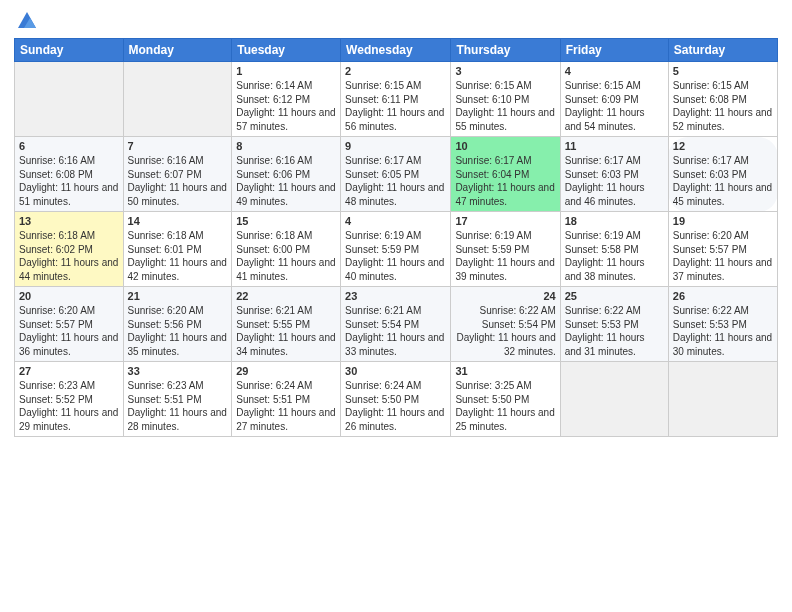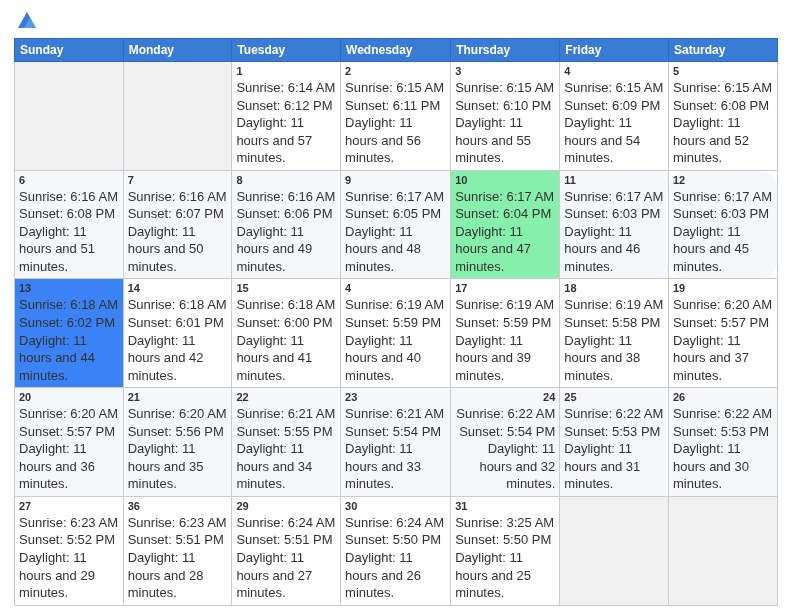--- a/index.html
+++ b/index.html
@@ -88,21 +88,21 @@
     .calendar tbody tr:nth-child(even) td {
       background: #fff;
     }
     .day-number {
       font-size: 11px;
       font-weight: bold;
       margin-bottom: 2px;
       display: block;
     }
     .cell-info {
-      font-size: 13px;
+      font-size: 10px;
       line-height: 1.35;
       color: #333;
     }
     .empty-cell {
       background: #f0f0f0 !important;
     }
   </style>
 </head>
 <body>
 
@@ -209,21 +209,21 @@
 Daylight: 11 hours and 46 minutes.</div>
           </td>
           <td style="background: rgb(245, 247, 250); border-radius: 20px;">
             <span class="day-number">12</span>
             <div class="cell-info" style="white-space: pre-line;">Sunrise: 6:17 AM
 Sunset: 6:03 PM
 Daylight: 11 hours and 45 minutes.</div>
           </td>
         </tr>
         <tr>
-          <td style="background: #3b82f6;">
+          <td style="background: #fef9c3;">
             <span class="day-number">13</span>
             <div class="cell-info" style="white-space: pre-line;">Sunrise: 6:18 AM
 Sunset: 6:02 PM
 Daylight: 11 hours and 44 minutes.</div>
           </td>
           <td style="background: rgb(255, 255, 255);">
             <span class="day-number">14</span>
             <div class="cell-info" style="white-space: pre-line;">Sunrise: 6:18 AM
 Sunset: 6:01 PM
 Daylight: 11 hours and 42 minutes.</div>
@@ -304,21 +304,21 @@
           </td>
         </tr>
         <tr>
           <td style="background: rgb(255, 255, 255);">
             <span class="day-number">27</span>
             <div class="cell-info" style="white-space: pre-line;">Sunrise: 6:23 AM
 Sunset: 5:52 PM
 Daylight: 11 hours and 29 minutes.</div>
           </td>
           <td style="background: rgb(255, 255, 255);">
-            <span class="day-number">36</span>
+            <span class="day-number">33</span>
             <div class="cell-info" style="white-space: pre-line;">Sunrise: 6:23 AM
 Sunset: 5:51 PM
 Daylight: 11 hours and 28 minutes.</div>
           </td>
           <td style="background: rgb(255, 255, 255);">
             <span class="day-number">29</span>
             <div class="cell-info" style="white-space: pre-line;">Sunrise: 6:24 AM
 Sunset: 5:51 PM
 Daylight: 11 hours and 27 minutes.</div>
           </td>

